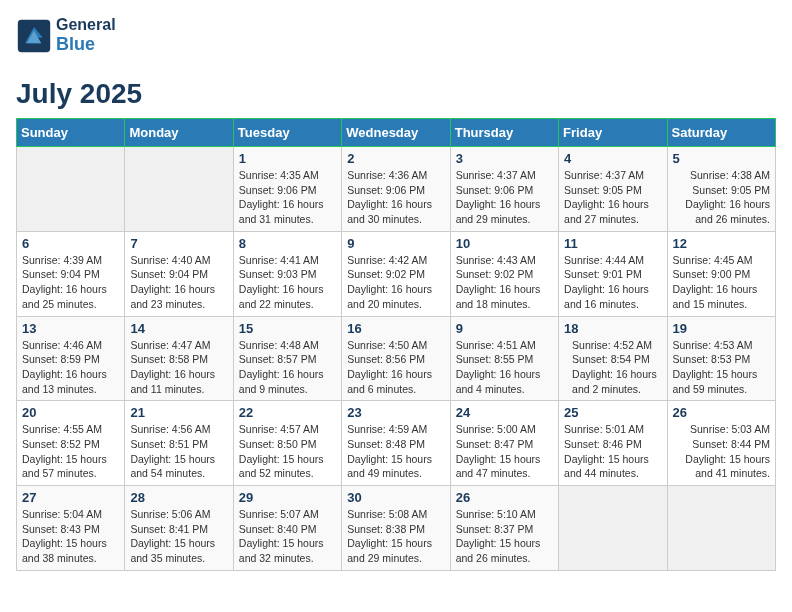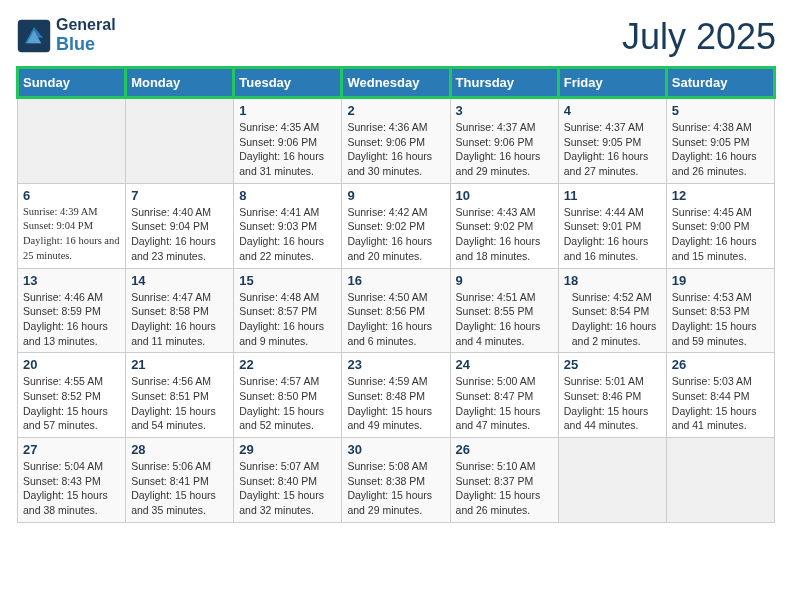--- a/index.html
+++ b/index.html
@@ -8,55 +8,57 @@
       background: #fff;
       width: 792px;
       min-height: 612px;
       padding: 16px;
     }
     .header {
       display: flex;
       justify-content: space-between;
       align-items: flex-start;
       margin-bottom: 8px;
+      flex-direction: column;
     }
     .logo {
       display: flex;
       align-items: center;
       gap: 4px;
     }
     .logo-icon {
       width: 36px;
       height: 36px;
     }
     .title-block {
       text-align: right;
     }
     .month-title {
-      font-size: 36px;
+      font-size: 28px;
       color: #1a3a5c;
-      font-weight: normal;
+      font-weight: bold;
+      margin-top: 23px;
     }
     .location-title {
       font-size: 16px;
       color: #1a3a5c;
     }
     .calendar {
       width: 100%;
       border-collapse: collapse;
       font-size: 11px;
     }
     .calendar th {
       background-color: #2a7ab5;
       color: #fff;
       padding: 6px 4px;
       text-align: left;
       font-size: 13px;
       font-weight: bold;
-      border: 3px solid #22c55e;
+      border: 1px solid #22c55e;
     }
     .calendar td {
       border: 1px solid #ccc;
       vertical-align: top;
       padding: 4px 5px;
       width: 108px;
       min-height: 80px;
       background: #fff;
     }
     .calendar tr:nth-child(odd) td {
@@ -136,29 +138,29 @@
 Daylight: 16 hours and 29 minutes.</div>
         </td>
         <td>
           <span class="day-num">4</span>
           <div class="day-info" style="white-space: pre-line;">Sunrise: 4:37 AM
 Sunset: 9:05 PM
 Daylight: 16 hours and 27 minutes.</div>
         </td>
         <td>
           <span class="day-num">5</span>
-          <div class="day-info" style="white-space: pre-line;">Sunrise: 4:38 AM
+          <div class="day-info" style="white-space: pre-line; text-align: right;">Sunrise: 4:38 AM
 Sunset: 9:05 PM
 Daylight: 16 hours and 26 minutes.</div>
         </td>
       </tr>
       <tr>
         <td>
           <span class="day-num">6</span>
-          <div class="day-info" style="white-space: pre-line; font-family: Liberation Serif, serif;">Sunrise: 4:39 AM
+          <div class="day-info" style="white-space: pre-line;">Sunrise: 4:39 AM
 Sunset: 9:04 PM
 Daylight: 16 hours and 25 minutes.</div>
         </td>
         <td>
           <span class="day-num">7</span>
           <div class="day-info" style="white-space: pre-line;">Sunrise: 4:40 AM
 Sunset: 9:04 PM
 Daylight: 16 hours and 23 minutes.</div>
         </td>
         <td>
@@ -268,21 +270,21 @@
 Daylight: 15 hours and 47 minutes.</div>
         </td>
         <td>
           <span class="day-num">25</span>
           <div class="day-info" style="white-space: pre-line;">Sunrise: 5:01 AM
 Sunset: 8:46 PM
 Daylight: 15 hours and 44 minutes.</div>
         </td>
         <td>
           <span class="day-num">26</span>
-          <div class="day-info" style="white-space: pre-line;">Sunrise: 5:03 AM
+          <div class="day-info" style="white-space: pre-line; text-align: right;">Sunrise: 5:03 AM
 Sunset: 8:44 PM
 Daylight: 15 hours and 41 minutes.</div>
         </td>
       </tr>
       <tr>
         <td>
           <span class="day-num">27</span>
           <div class="day-info" style="white-space: pre-line;">Sunrise: 5:04 AM
 Sunset: 8:43 PM
 Daylight: 15 hours and 38 minutes.</div>

